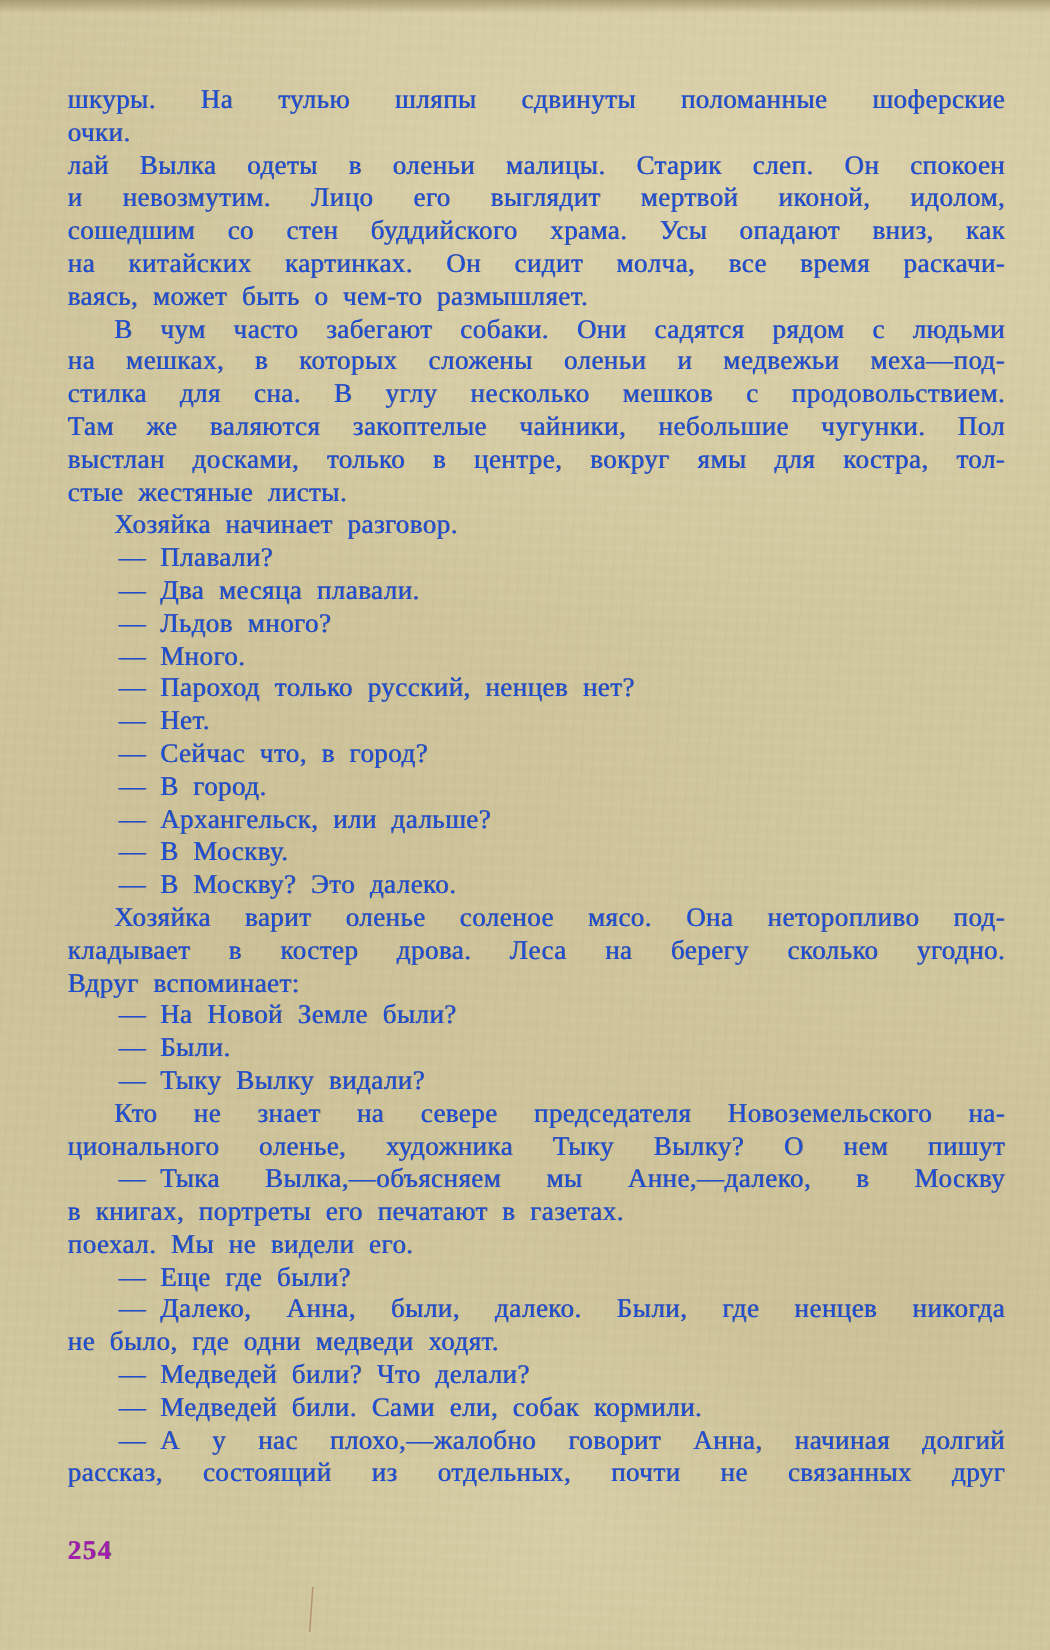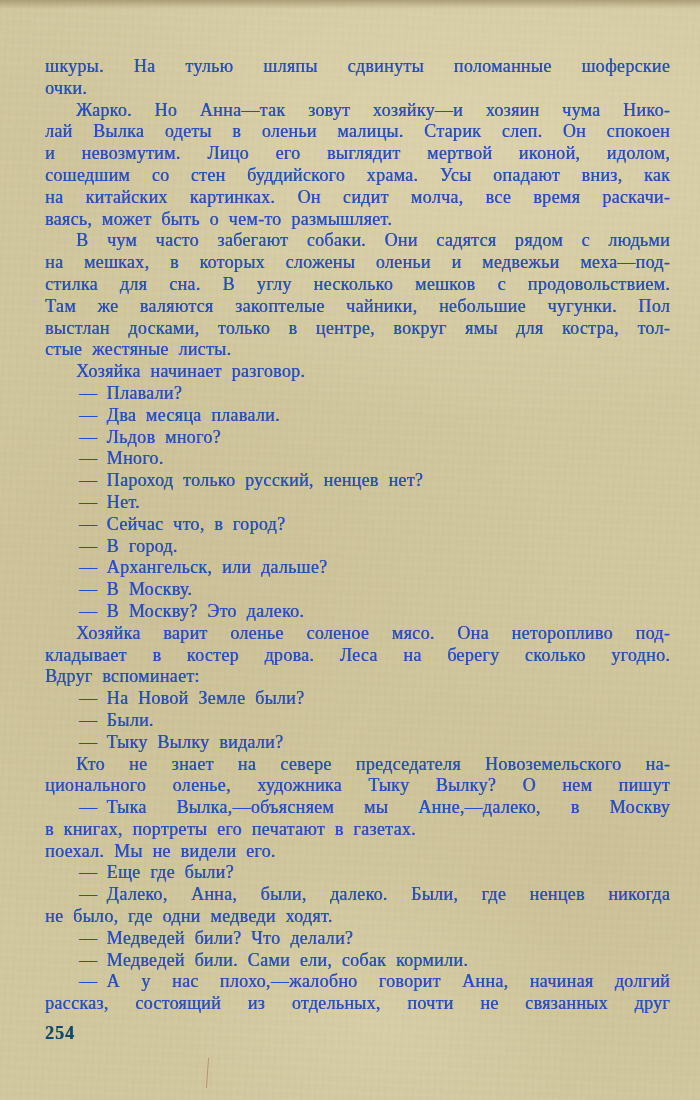--- a/index.html
+++ b/index.html
@@ -63,35 +63,34 @@
     text-align-last: left;
   }
   .line.jp, .line.p { text-indent: 31px; }
   .line.d, .line.dj { padding-left: 34px; }
   #page-number {
     position: absolute;
     left: 45px;
     top: 1023px;
     font-size: 18px;
     font-weight: bold;
-    color: #0c4a6e;
+    color: #a21caf;
     letter-spacing: 1px;
     text-shadow: 0.5px 0 0 rgba(59,62,86,0.72);
   }
 </style>
 </head>
 <body>
 
 <div class="edge-top"></div>
 <div class="scratch"></div>
 
 <div id="text-block">
     <div class="line j">шкуры. На тулью шляпы сдвинуты поломанные шоферские</div>
     <div class="line l">очки.</div>
-    <div class="line jp">Жарко. Но Анна—так зовут хозяйку—и хозяин чума Нико-</div>
     <div class="line j">лай Вылка одеты в оленьи малицы. Старик слеп. Он спокоен</div>
     <div class="line j">и невозмутим. Лицо его выглядит мертвой иконой, идолом,</div>
     <div class="line j">сошедшим со стен буддийского храма. Усы опадают вниз, как</div>
     <div class="line j">на китайских картинках. Он сидит молча, все время раскачи-</div>
     <div class="line l">ваясь, может быть о чем-то размышляет.</div>
     <div class="line jp">В чум часто забегают собаки. Они садятся рядом с людьми</div>
     <div class="line j">на мешках, в которых сложены оленьи и медвежьи меха—под-</div>
     <div class="line j">стилка для сна. В углу несколько мешков с продовольствием.</div>
     <div class="line j">Там же валяются закоптелые чайники, небольшие чугунки. Пол</div>
     <div class="line j">выстлан досками, только в центре, вокруг ямы для костра, тол-</div>

